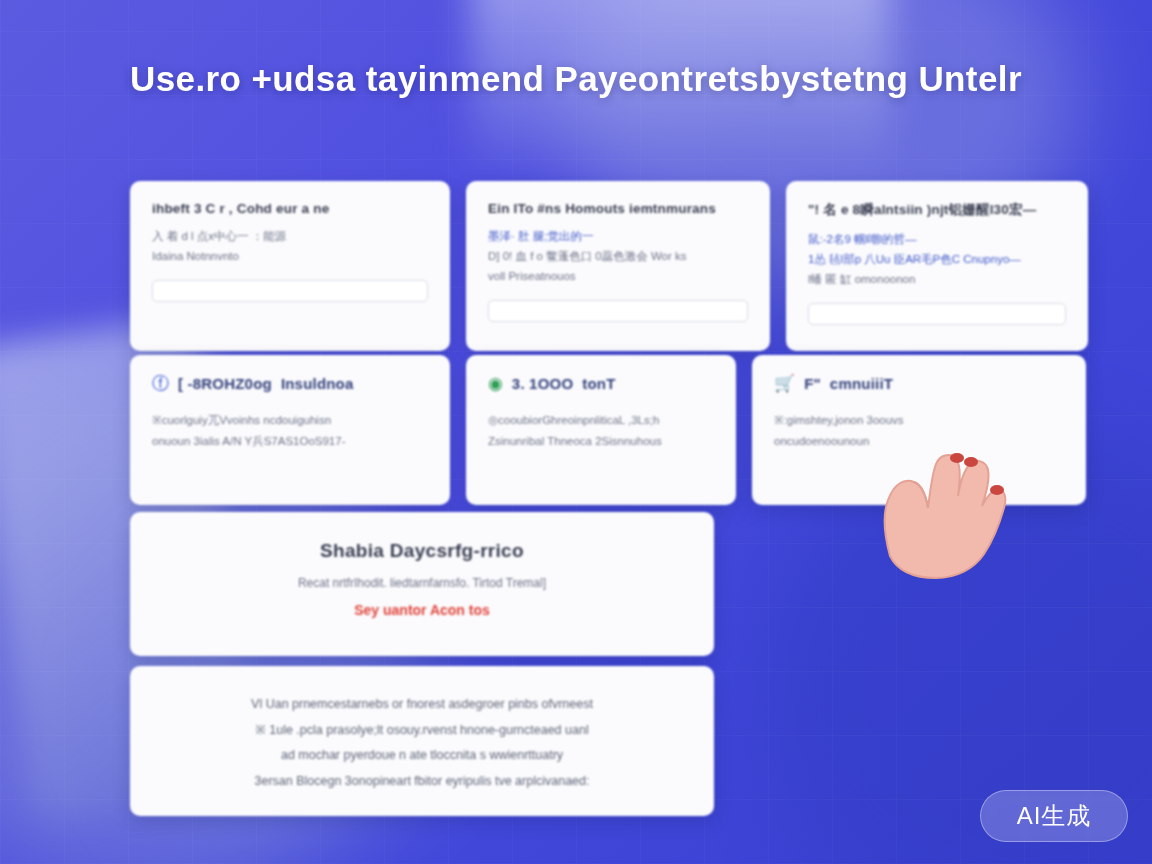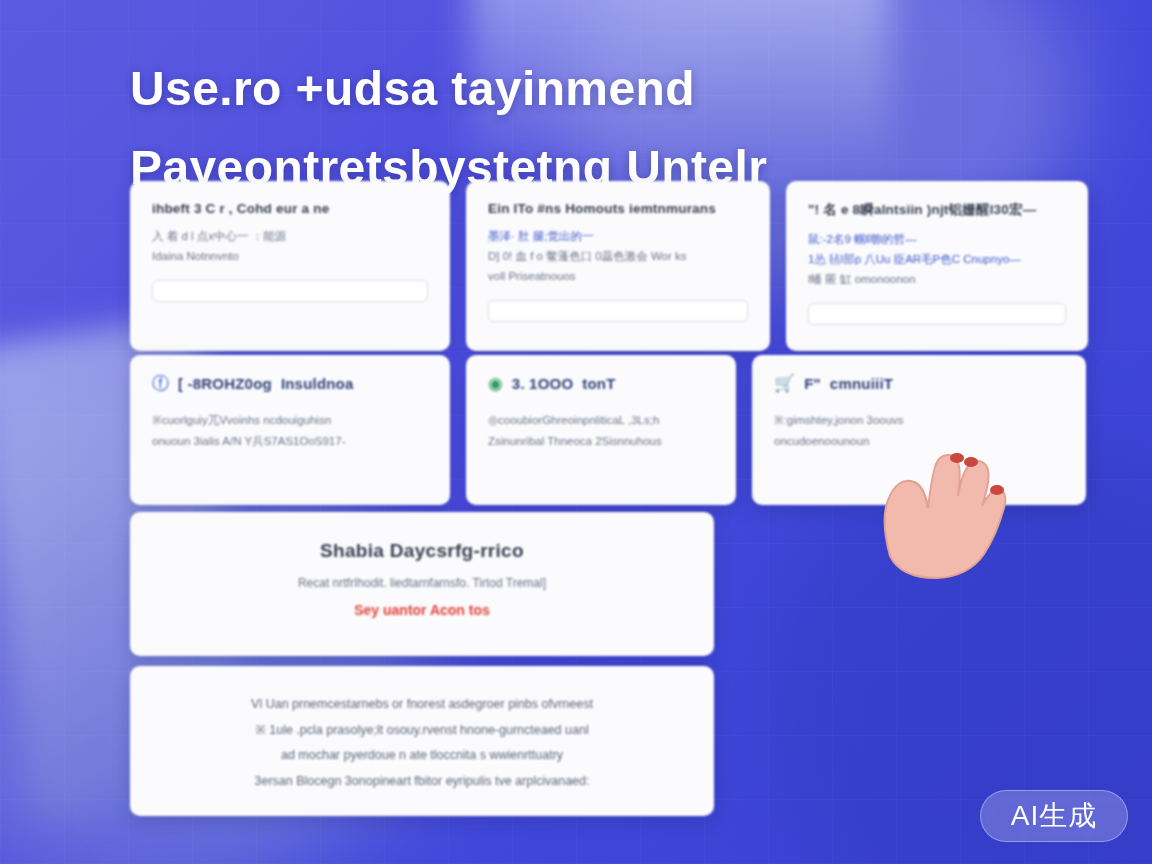--- a/index.html
+++ b/index.html
@@ -48,21 +48,21 @@
     border-radius: 18px;
   }
 
   
   .headline {
     position: absolute;
     left: 130px;
     top: 50px;
     width: 900px;
     color: #ffffff;
-    font-size: 48px;
+    font-size: 35px;
     font-weight: bold;
     line-height: 1.64;
     letter-spacing: .4px;
     text-shadow: 0 2px 10px rgba(20,20,80,.35);
     filter: blur(.7px);
   }
   .headline .l2 { display: block; }
 
   
   .cards-row {
@@ -209,21 +209,21 @@
   .watermark {
     position: absolute;
     right: 24px;
     bottom: 22px;
     width: 148px;
     height: 52px;
     border-radius: 26px;
     background: rgba(255,255,255,.22);
     border: 1px solid rgba(255,255,255,.35);
     color: #ffffff;
-    font-size: 28px;
+    font-size: 24px;
     display: flex;
     align-items: center;
     justify-content: center;
     letter-spacing: 1px;
     backdrop-filter: blur(2px);
   }
 </style>
 </head>
 <body>
 

